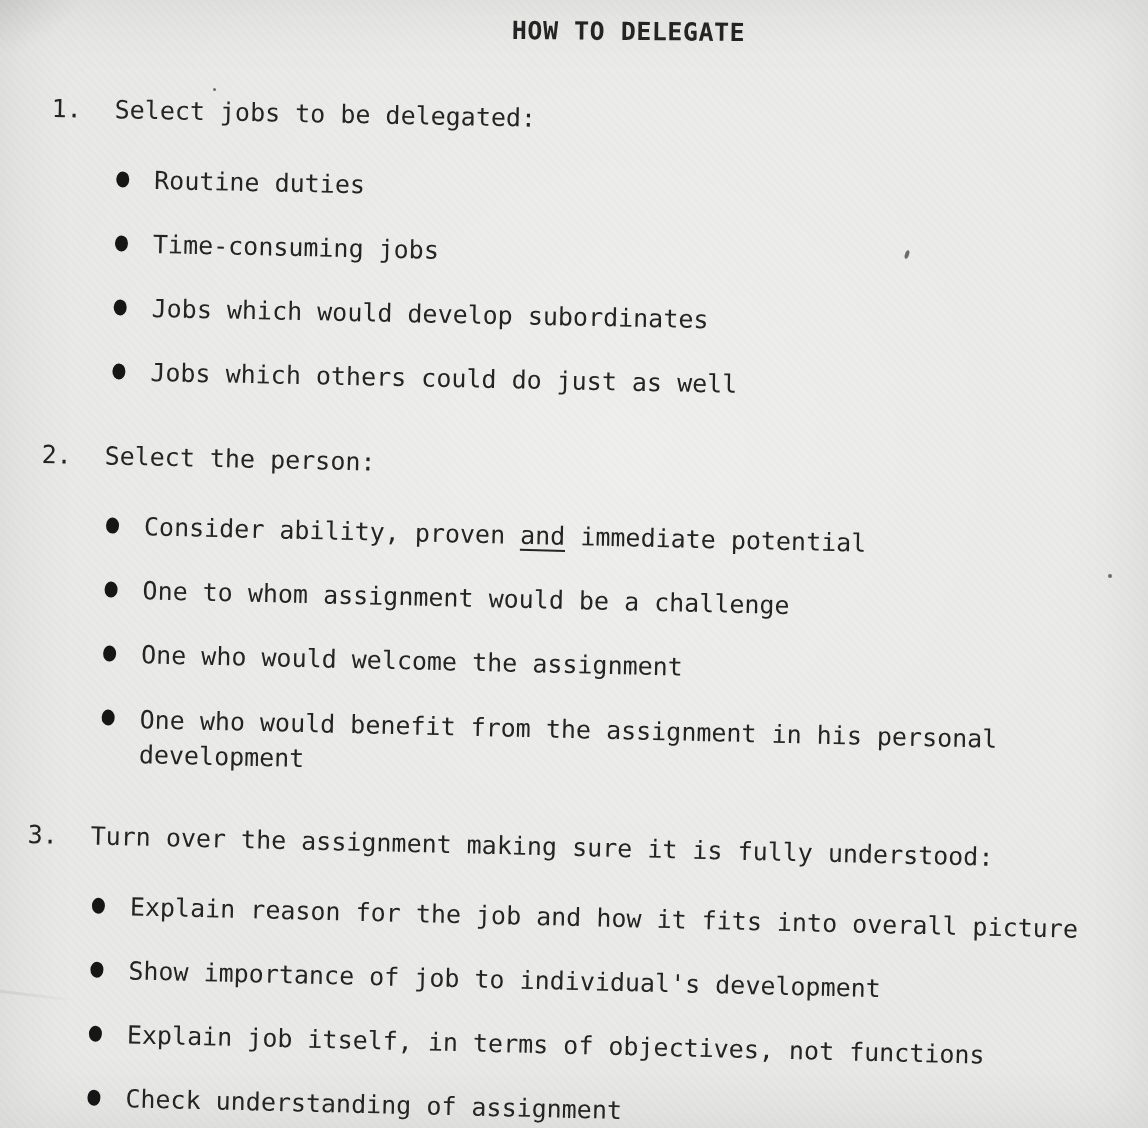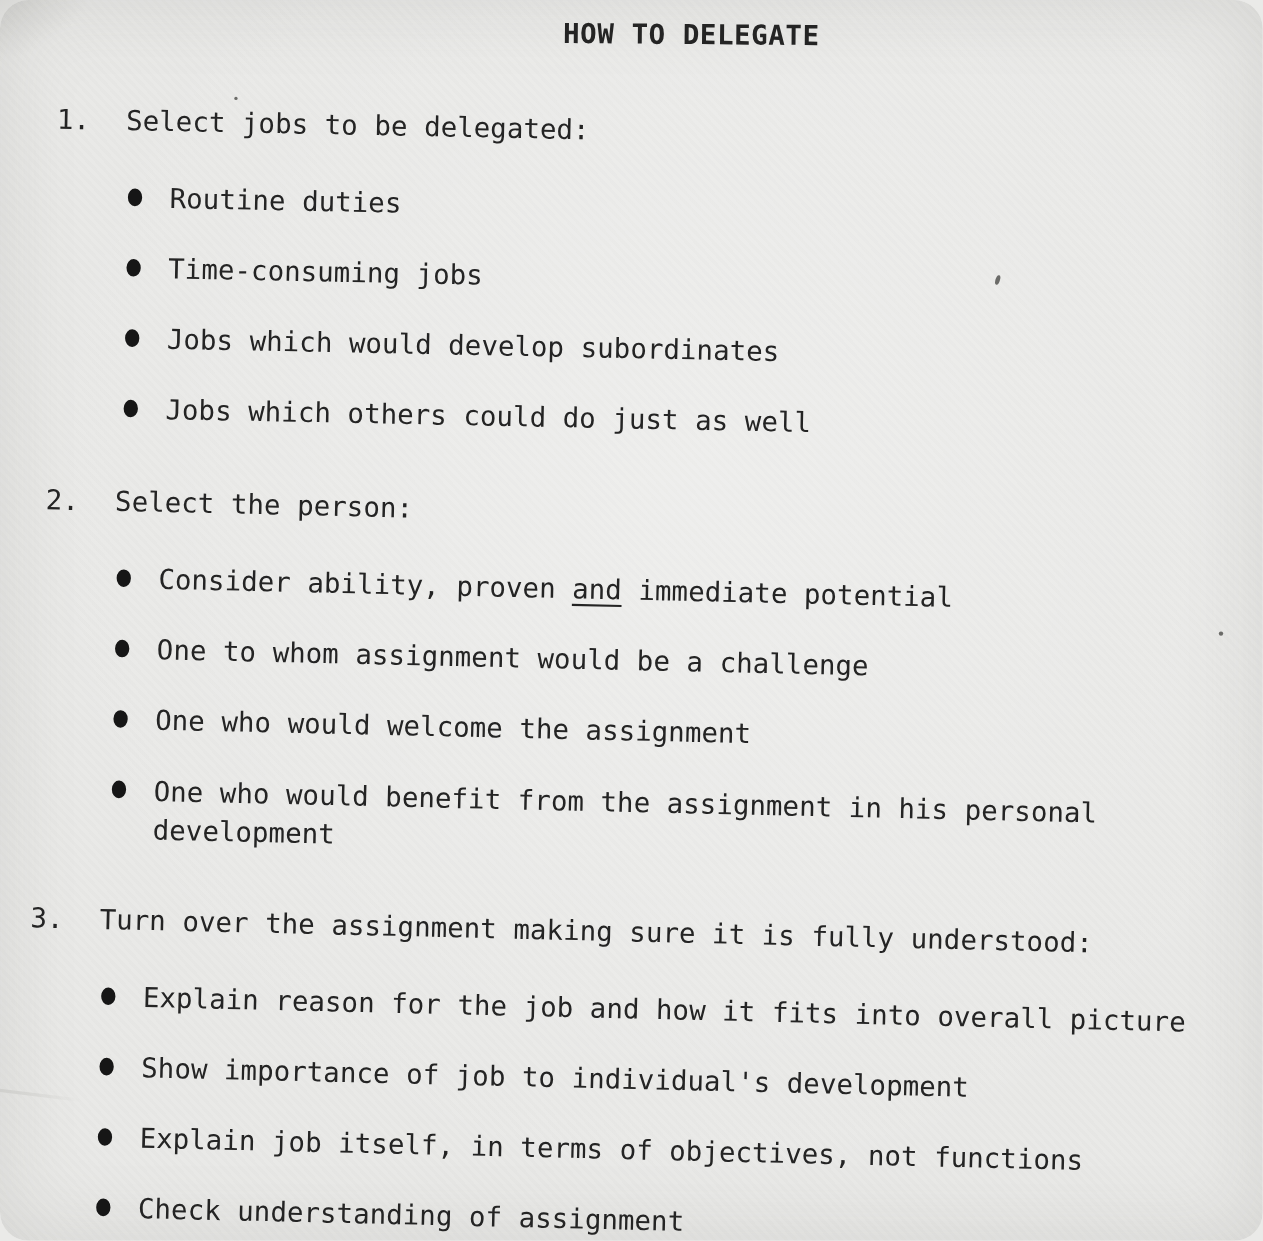--- a/index.html
+++ b/index.html
@@ -10,21 +10,20 @@
     color:#242424;
     position:relative;
   }
   .page{
     position:absolute;inset:0;
     background:
       radial-gradient(ellipse at 55% 40%, rgba(255,255,255,.25), rgba(0,0,0,0) 70%),
       repeating-linear-gradient(47deg, rgba(0,0,0,.012) 0 3px, rgba(255,255,255,.012) 3px 6px),
       #e9e9e7;
     box-shadow:inset 0 0 70px rgba(120,120,115,.18);
-    border-radius:26px;
   }
   .title{
     position:absolute;top:14px;left:512px;
     font-size:25px;line-height:34px;font-weight:bold;
     letter-spacing:.5px;
     transform:rotate(.5deg);transform-origin:left top;
     white-space:nowrap;
   }
   .section{
     position:absolute;left:0;top:0;width:1110px;

